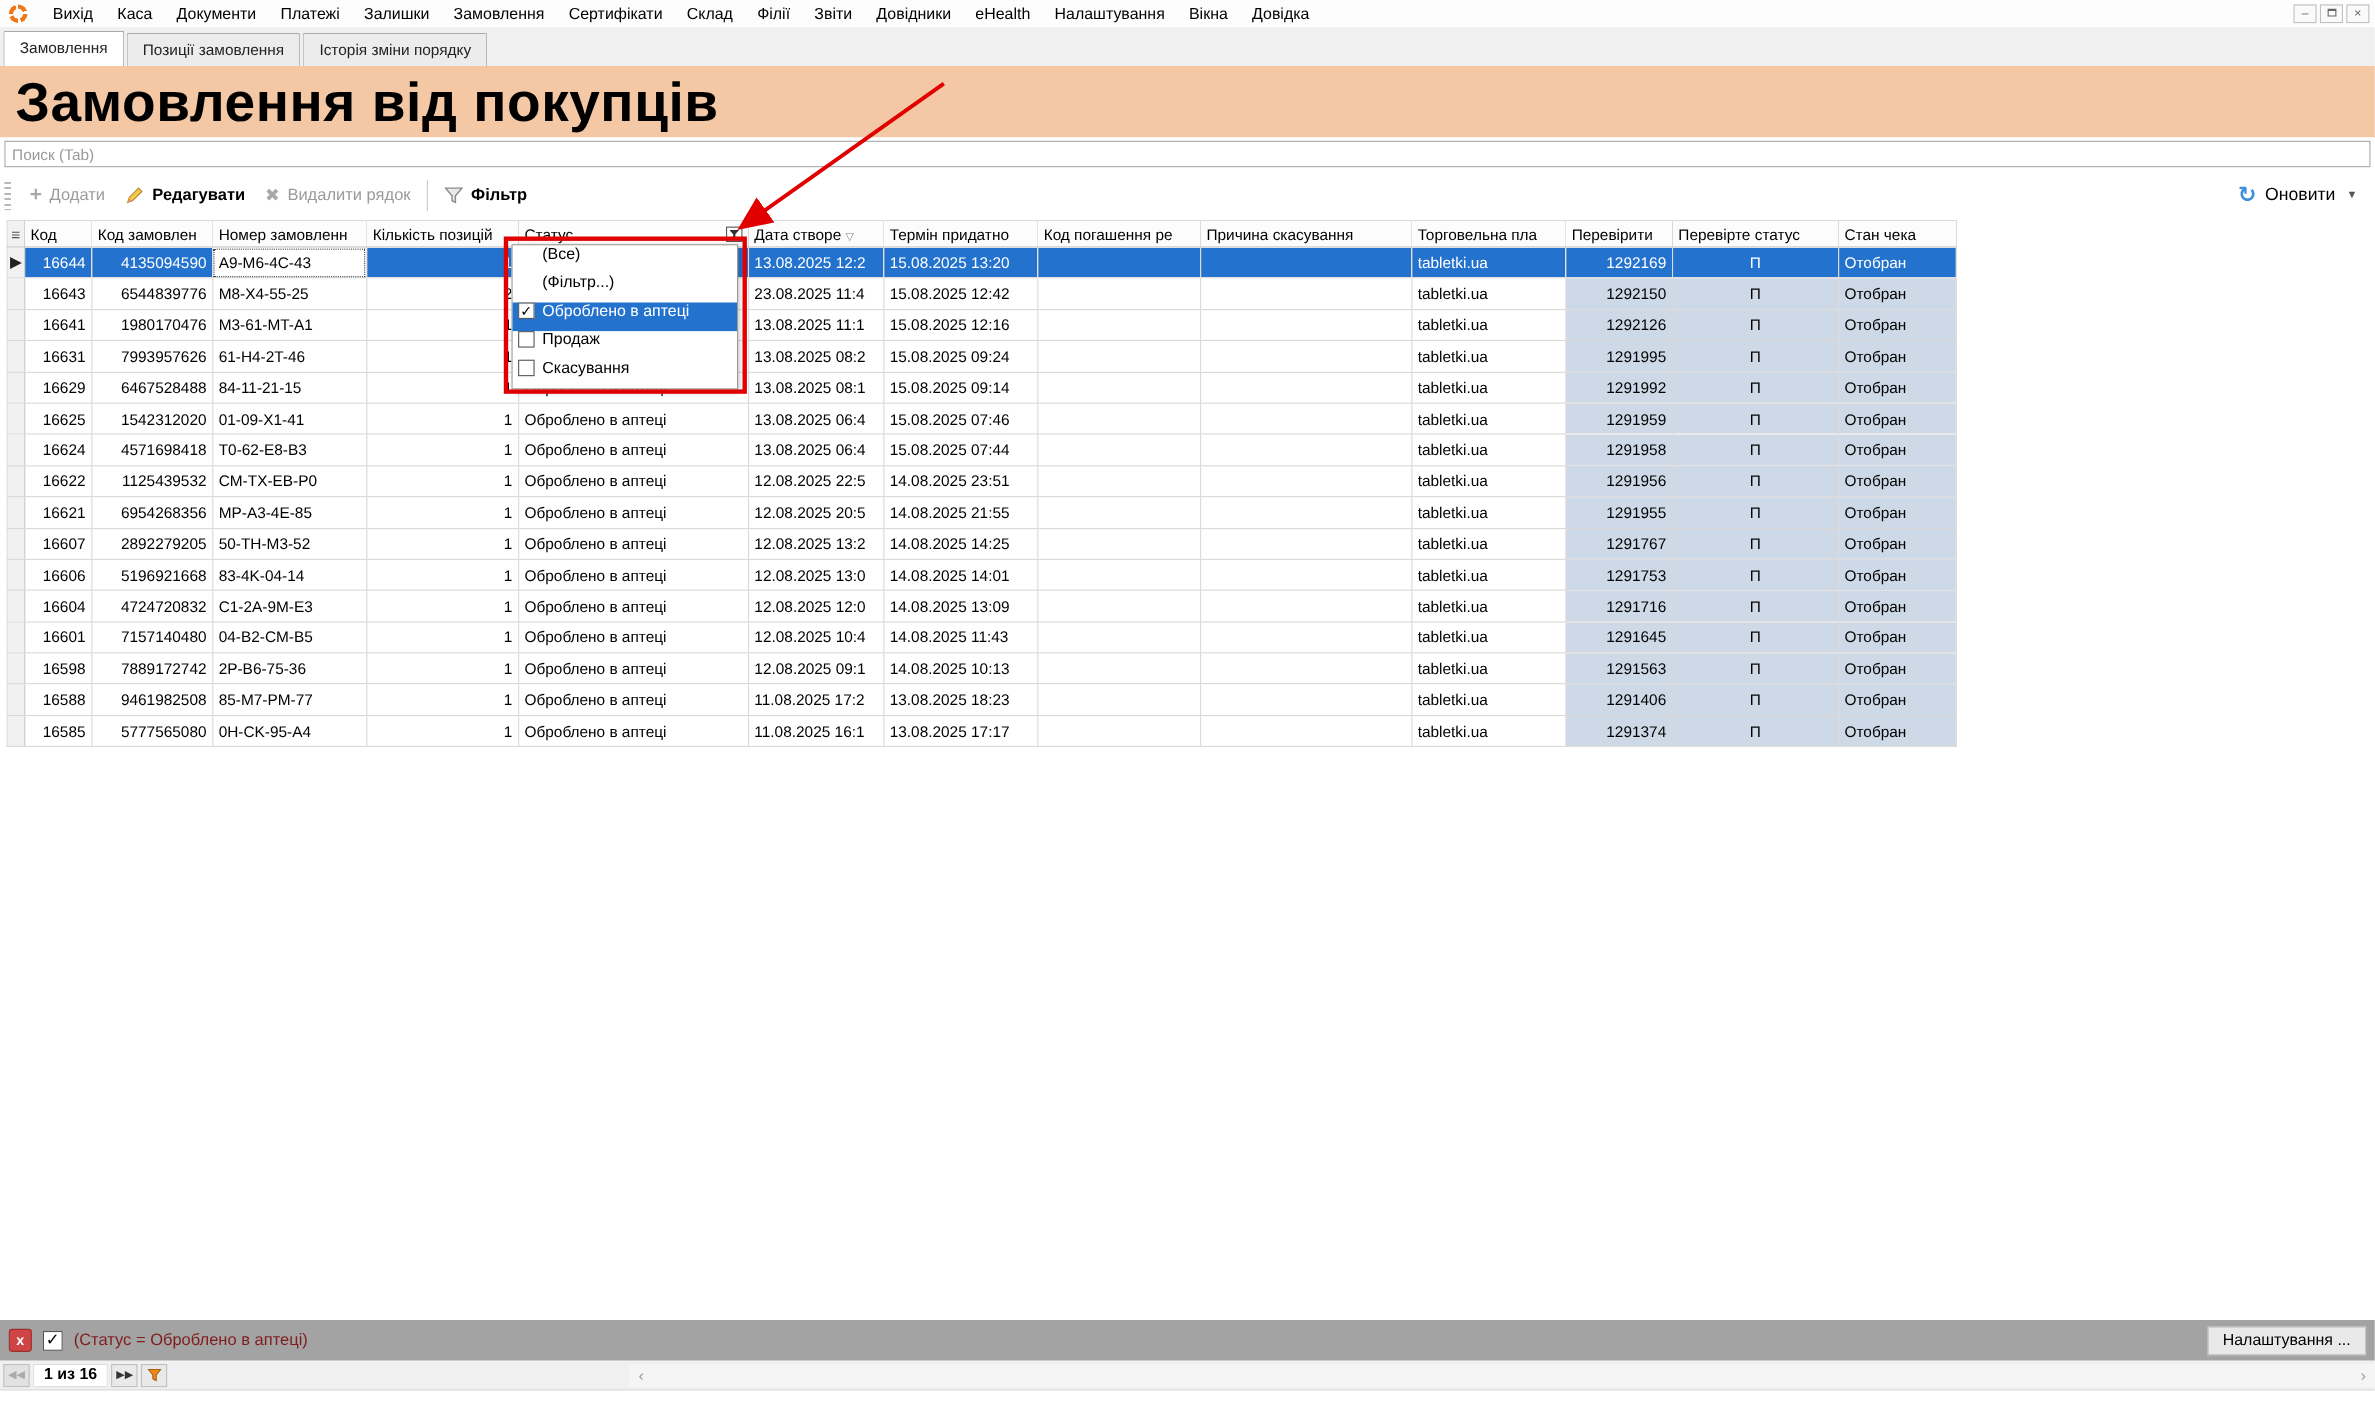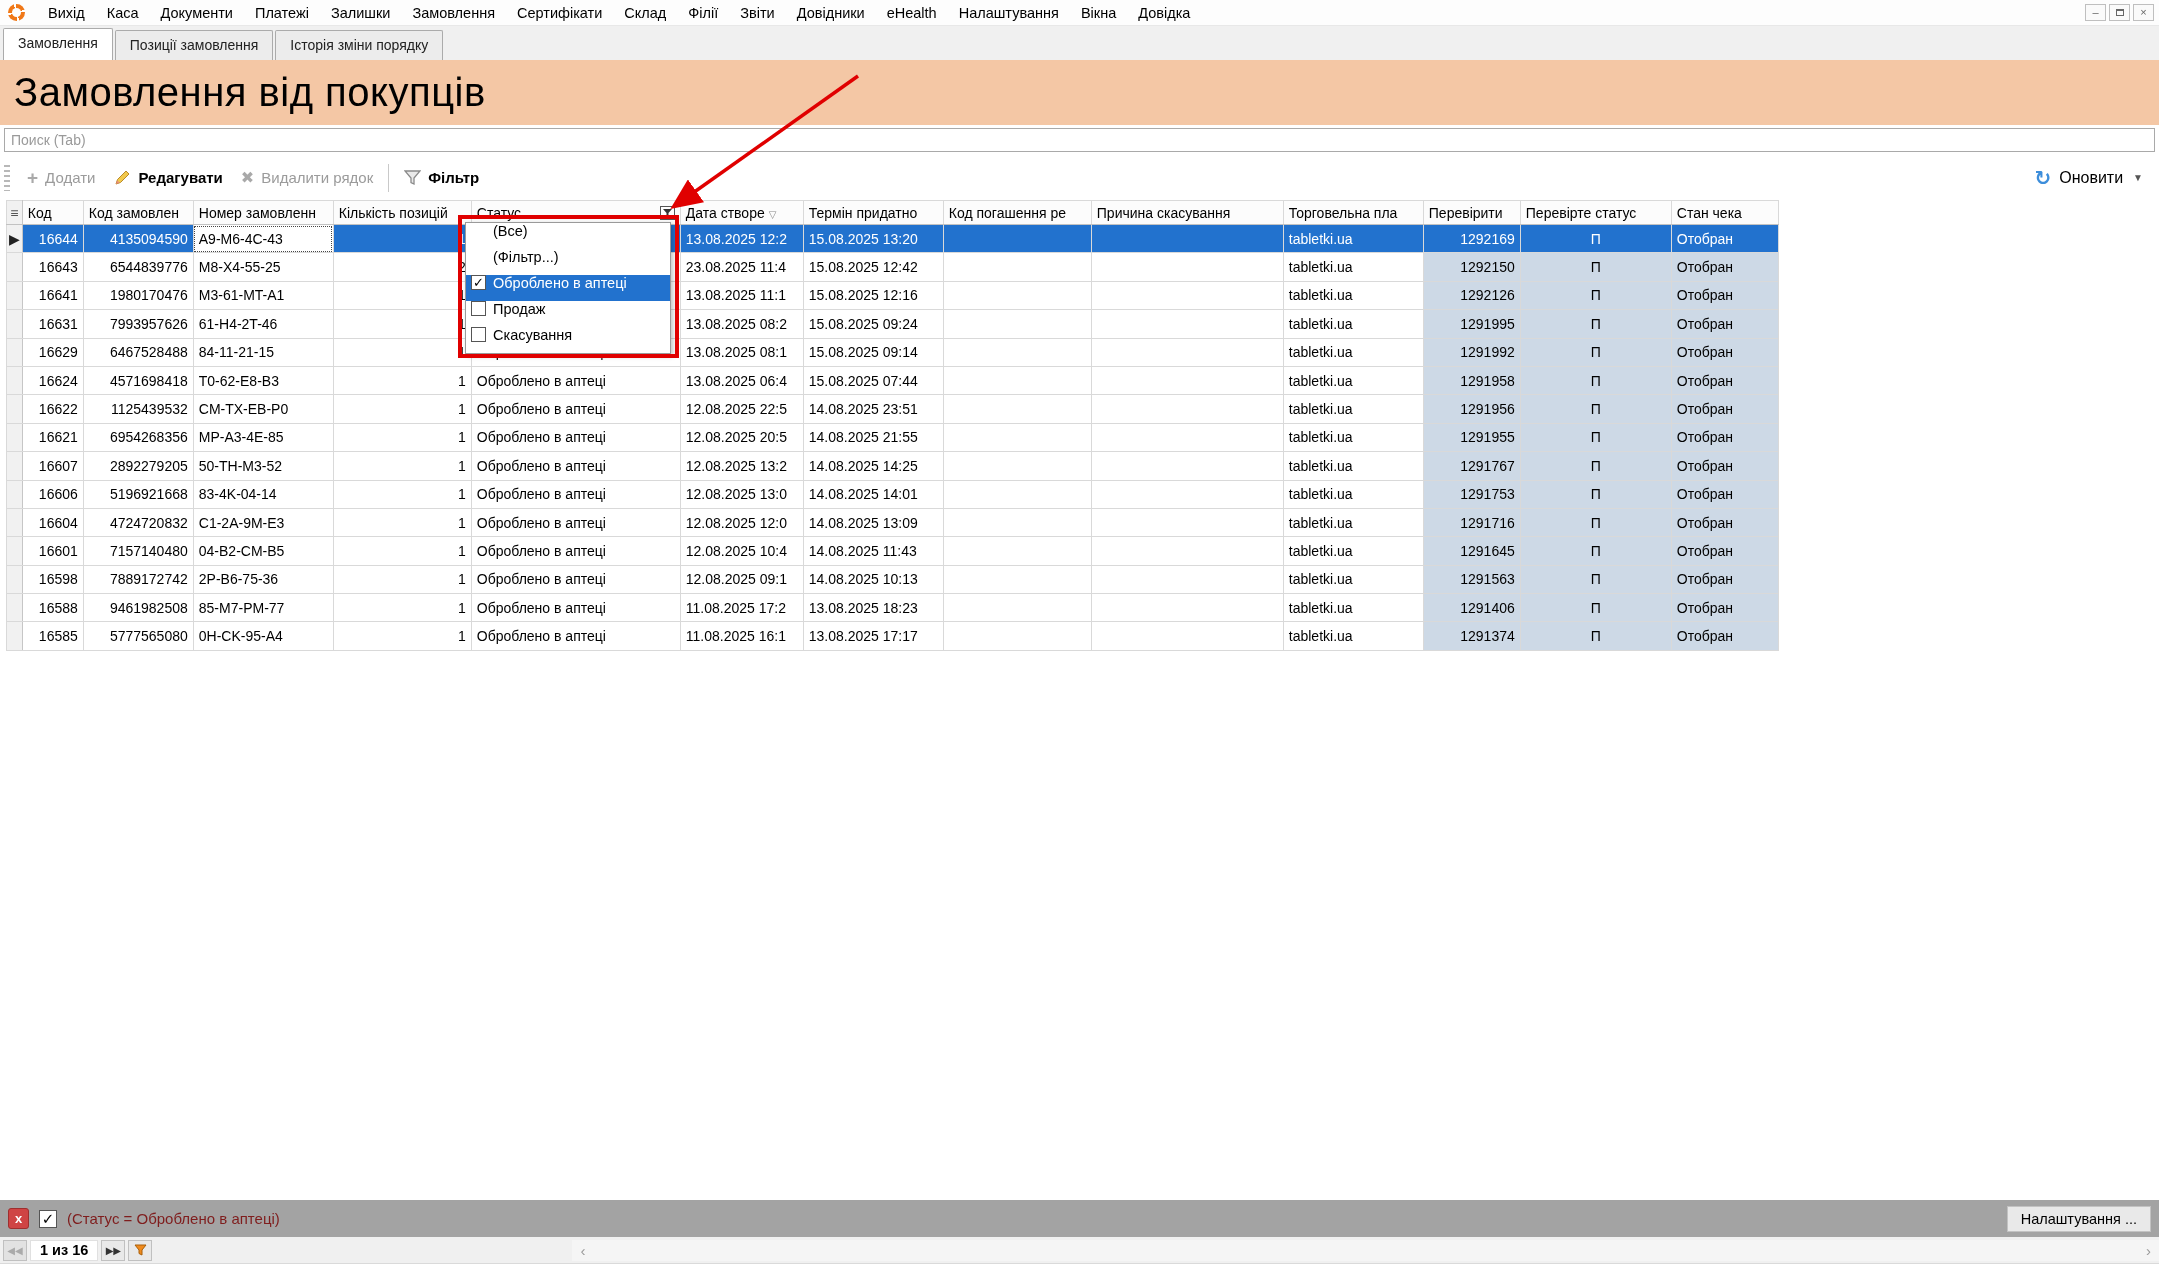--- a/index.html
+++ b/index.html
@@ -21,21 +21,21 @@
   .restore-glyph { display:inline-block; width:8px; height:7px; border:1px solid #666; border-top-width:2px; margin-top:3px; }
 
   
   #tab-bar { height:34px; background:#f0f0f0; display:flex; align-items:flex-end; padding-left:3px; }
   .tab { font-size:14px; padding:6px 14px 7px; border:1px solid #ababab; border-bottom:none; background:#ececec;
     margin-right:2px; border-radius:2px 2px 0 0; color:#222; cursor:default; }
   .tab.active { background:#fff; font-weight:normal; padding-bottom:9px; position:relative; z-index:2; }
 
   
   #title-banner { height:65px; background:#f4c7a5; display:flex; align-items:center; padding-left:14px; }
-  #page-title { font-size:40px; font-weight:normal; letter-spacing:0.5px; }
+  #page-title { font-size:50px; font-weight:bold; letter-spacing:0.5px; }
 
   
   #search-row { height:30px; padding:3px 4px; background:#fff; }
   #search-input { width:100%; height:24px; border:1px solid #a9a9a9; font-size:14px; padding:0 6px;
     font-family:inherit; color:#222; }
   #search-input::placeholder { color:#9a9a9a; }
 
   
   #toolbar { height:45px; display:flex; align-items:center; background:#fff; padding-left:4px; }
   .grip { width:6px; height:26px; margin-right:8px;
@@ -305,20 +305,36 @@
             <td>15.08.2025 09:14</td>
             <td></td>
             <td></td>
             <td>tabletki.ua</td>
             <td class="num blue">1291992</td>
             <td class="ctr blue">П</td>
             <td class="blue">Отобран</td>
           </tr>
           <tr>
             <td class="ind"></td>
+            <td class="num">16625</td>
+            <td class="num">1542312020</td>
+            <td>01-09-X1-41</td>
+            <td class="num">1</td>
+            <td>Оброблено в аптеці</td>
+            <td>13.08.2025 06:4</td>
+            <td>15.08.2025 07:46</td>
+            <td></td>
+            <td></td>
+            <td>tabletki.ua</td>
+            <td class="num blue">1291959</td>
+            <td class="ctr blue">П</td>
+            <td class="blue">Отобран</td>
+          </tr>
+          <tr>
+            <td class="ind"></td>
             <td class="num">16624</td>
             <td class="num">4571698418</td>
             <td>T0-62-E8-B3</td>
             <td class="num">1</td>
             <td>Оброблено в аптеці</td>
             <td>13.08.2025 06:4</td>
             <td>15.08.2025 07:44</td>
             <td></td>
             <td></td>
             <td>tabletki.ua</td>

